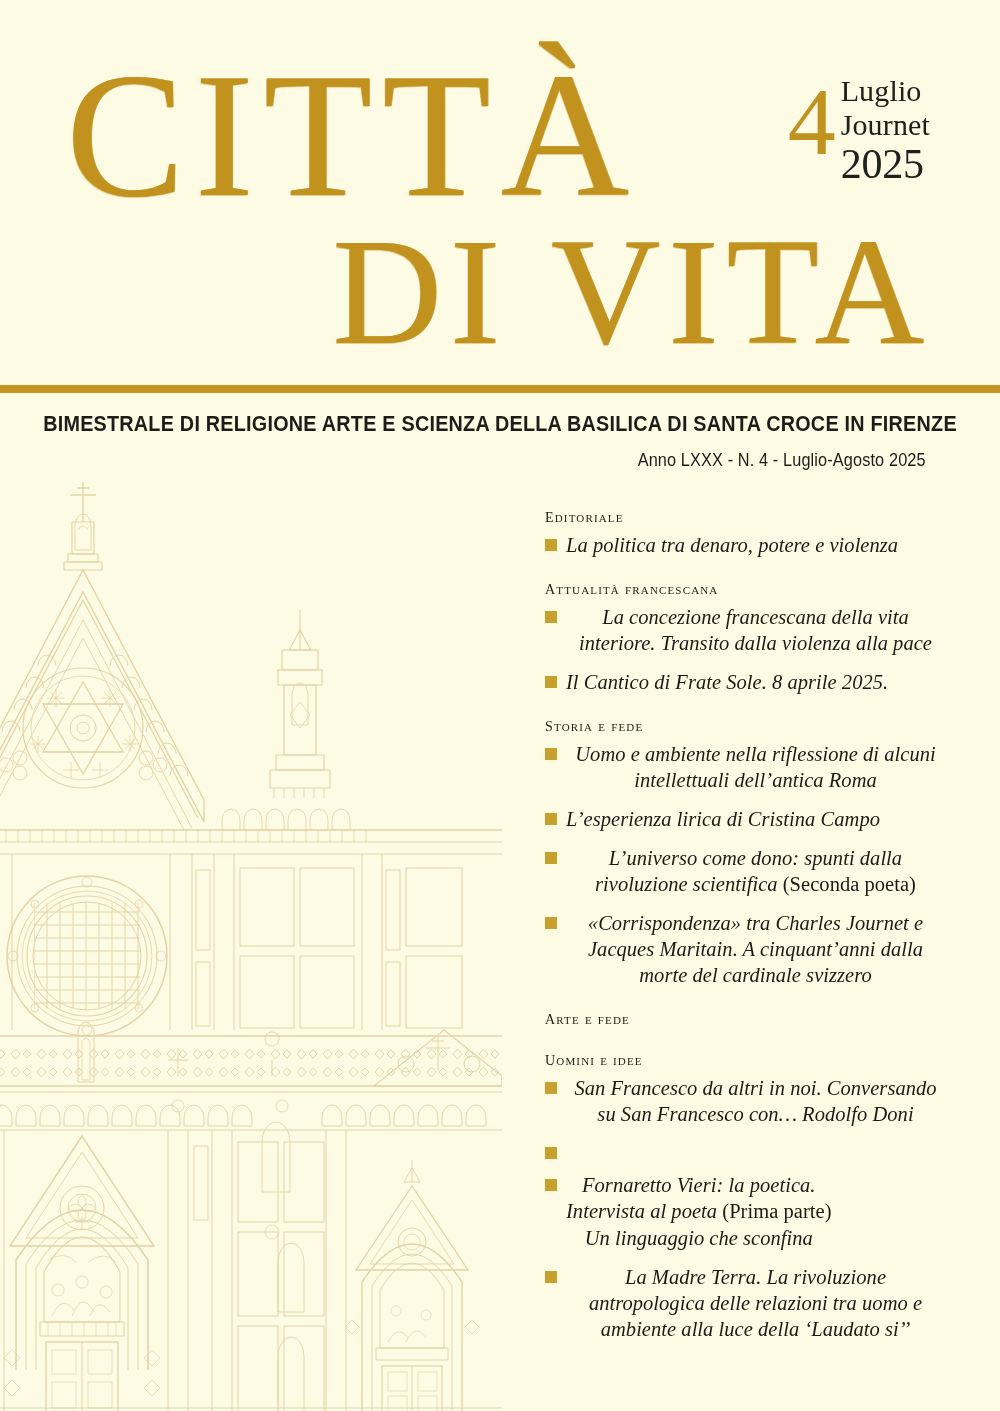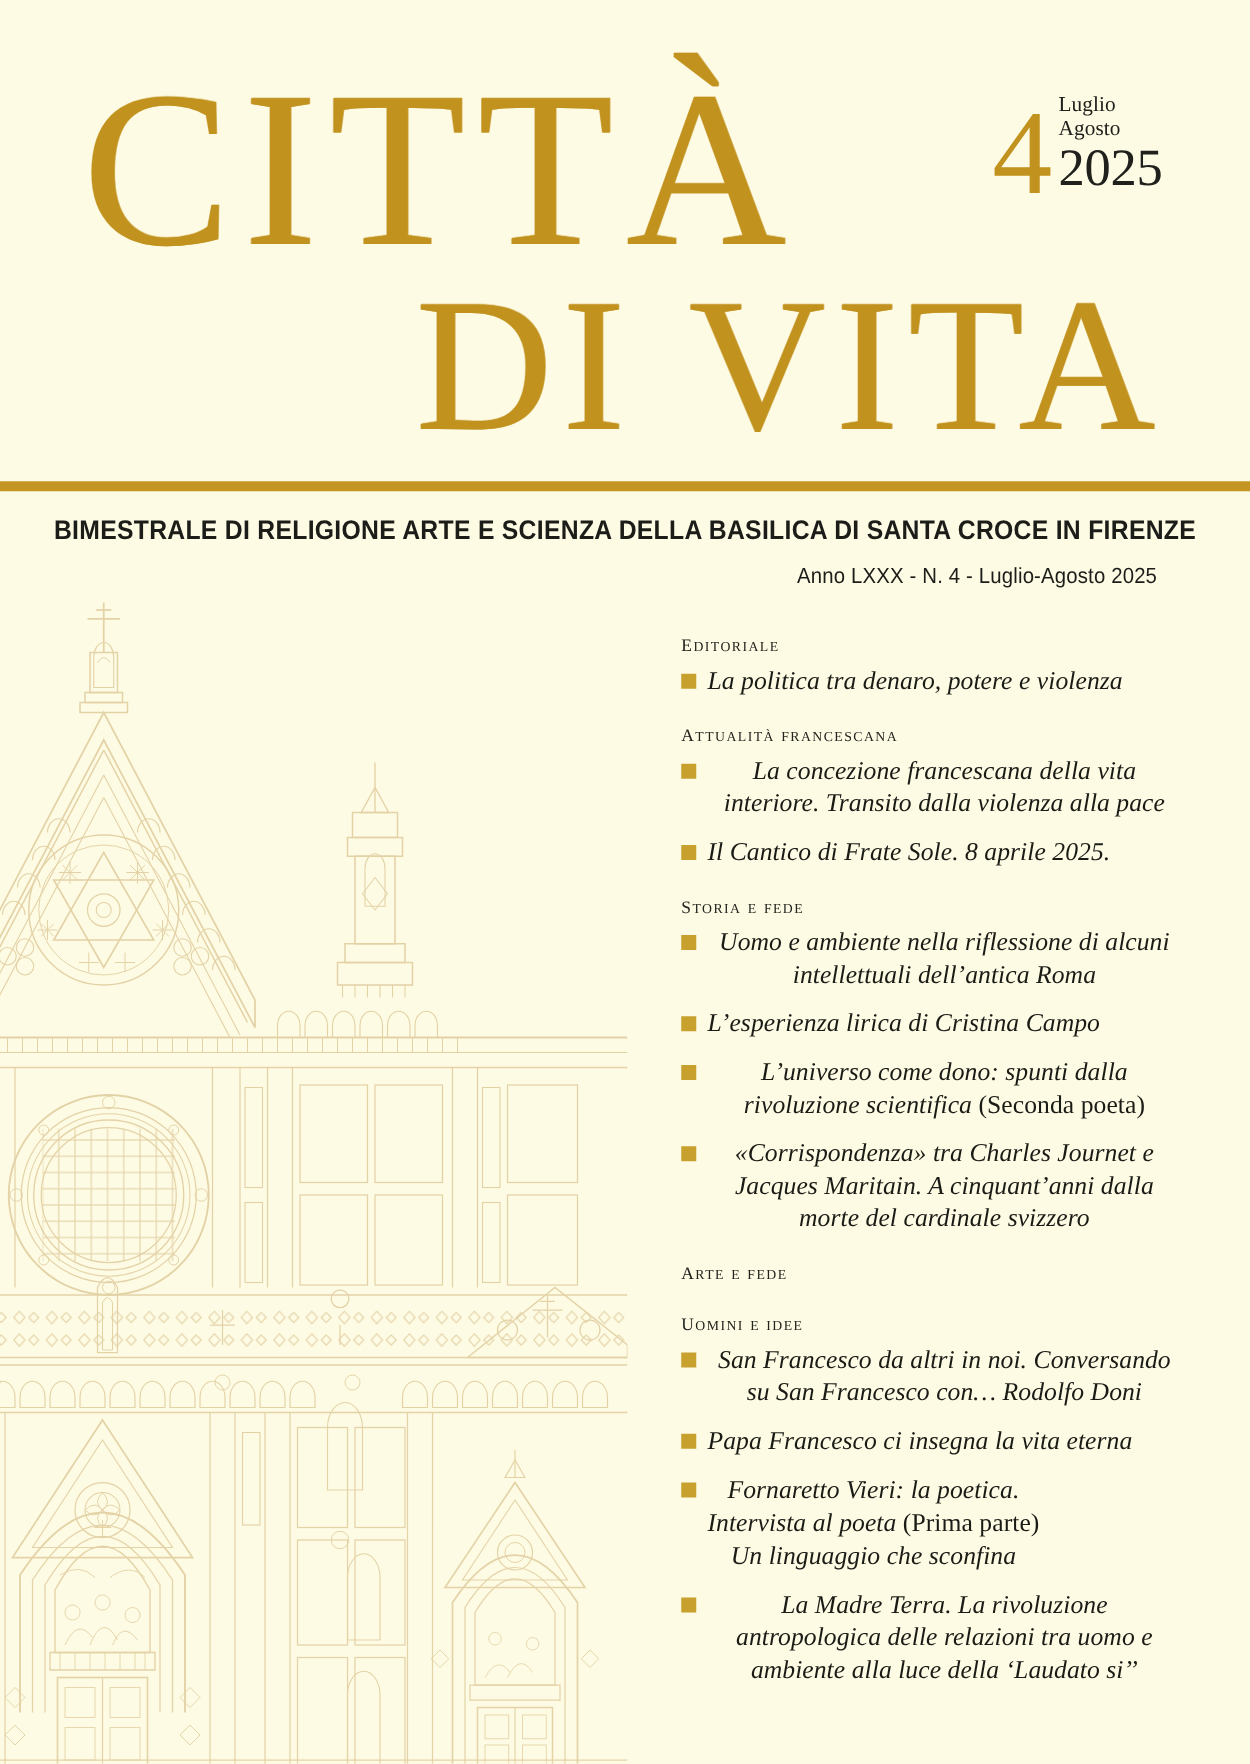--- a/index.html
+++ b/index.html
@@ -87,21 +87,21 @@
   }
 
   .issue-dates {
     display: flex;
     flex-direction: column;
     color: #20201C;
     font-family: "Liberation Serif", serif;
   }
 
   .issue-month {
-    font-size: 17px;
+    font-size: 30px;
     line-height: 1.14;
     letter-spacing: 0.005em;
   }
 
   .issue-year {
     font-size: 42px;
     line-height: 1.04;
     margin-top: 1px;
     letter-spacing: -0.005em;
   }
@@ -480,21 +480,21 @@
   </svg>
 
   <div class="masthead">
     <div class="title-line title-1">CITTÀ</div>
     <div class="title-line title-2">DI VITA</div>
 
     <div class="issue-block">
       <div class="issue-num">4</div>
       <div class="issue-dates">
         <span class="issue-month">Luglio</span>
-        <span class="issue-month">Agosto</span>
+        <span class="issue-month">Journet</span>
         <span class="issue-year">2025</span>
       </div>
     </div>
   </div>
 
   <div class="rule"></div>
 
   <div class="strapline">BIMESTRALE DI RELIGIONE ARTE E SCIENZA DELLA BASILICA DI SANTA CROCE IN FIRENZE</div>
 
   <div class="issue-line">Anno LXXX - N. 4 - Luglio-Agosto 2025</div>
@@ -533,21 +533,20 @@
           <div class="toc-text"><span>«Corrispondenza» tra Charles Journet e Jacques Maritain. A cinquant’anni dalla morte del cardinale svizzero</span></div>
         </div>
         <div class="toc-section">Arte e fede</div>
         <div class="toc-section">Uomini e idee</div>
         <div class="toc-item">
           <span class="bullet" style="background: rgb(200, 160, 46);"></span>
           <div class="toc-text"><span>San Francesco da altri in noi. Conversando su San Francesco con… Rodolfo Doni</span></div>
         </div>
         <div class="toc-item">
           <span class="bullet" style="background: rgb(200, 160, 46);"></span>
-          <div class="toc-text"><span>Papa Francesco ci insegna la vita eterna</span></div>
         </div>
         <div class="toc-item">
           <span class="bullet" style="background: rgb(200, 160, 46);"></span>
           <div class="toc-text"><span>Fornaretto Vieri: la poetica.<br>Intervista al poeta </span><span class="roman">(Prima parte)</span><span><br>Un linguaggio che sconfina</span></div>
         </div>
         <div class="toc-item">
           <span class="bullet" style="background: rgb(200, 160, 46);"></span>
           <div class="toc-text"><span>La Madre Terra. La rivoluzione antropologica delle relazioni tra uomo e ambiente alla luce della ‘Laudato si’’</span></div>
         </div>
       </div>

